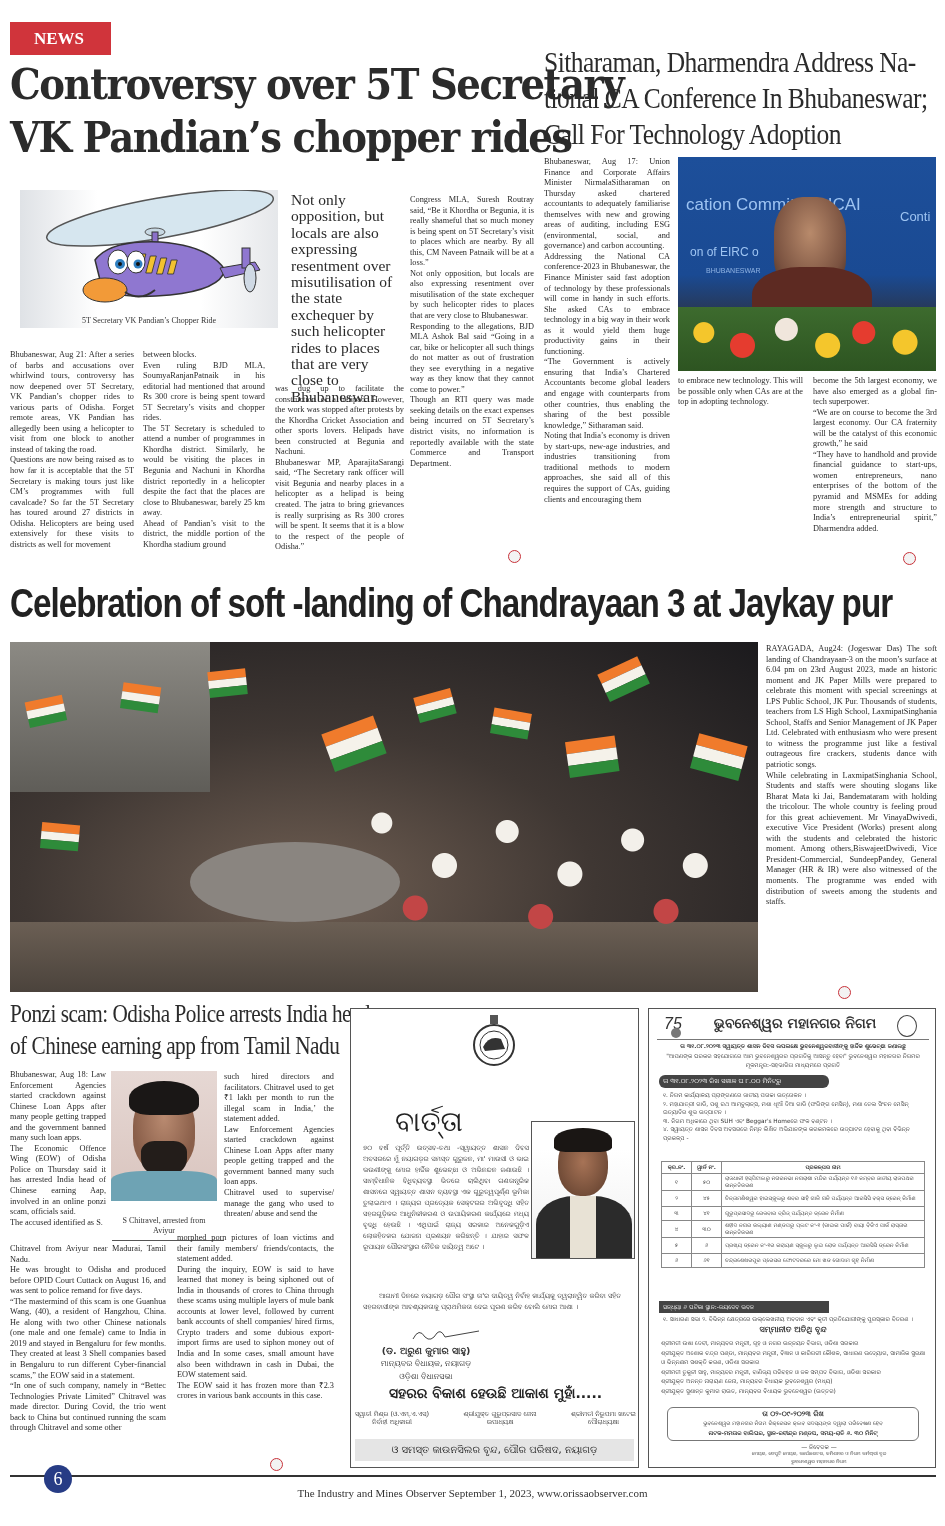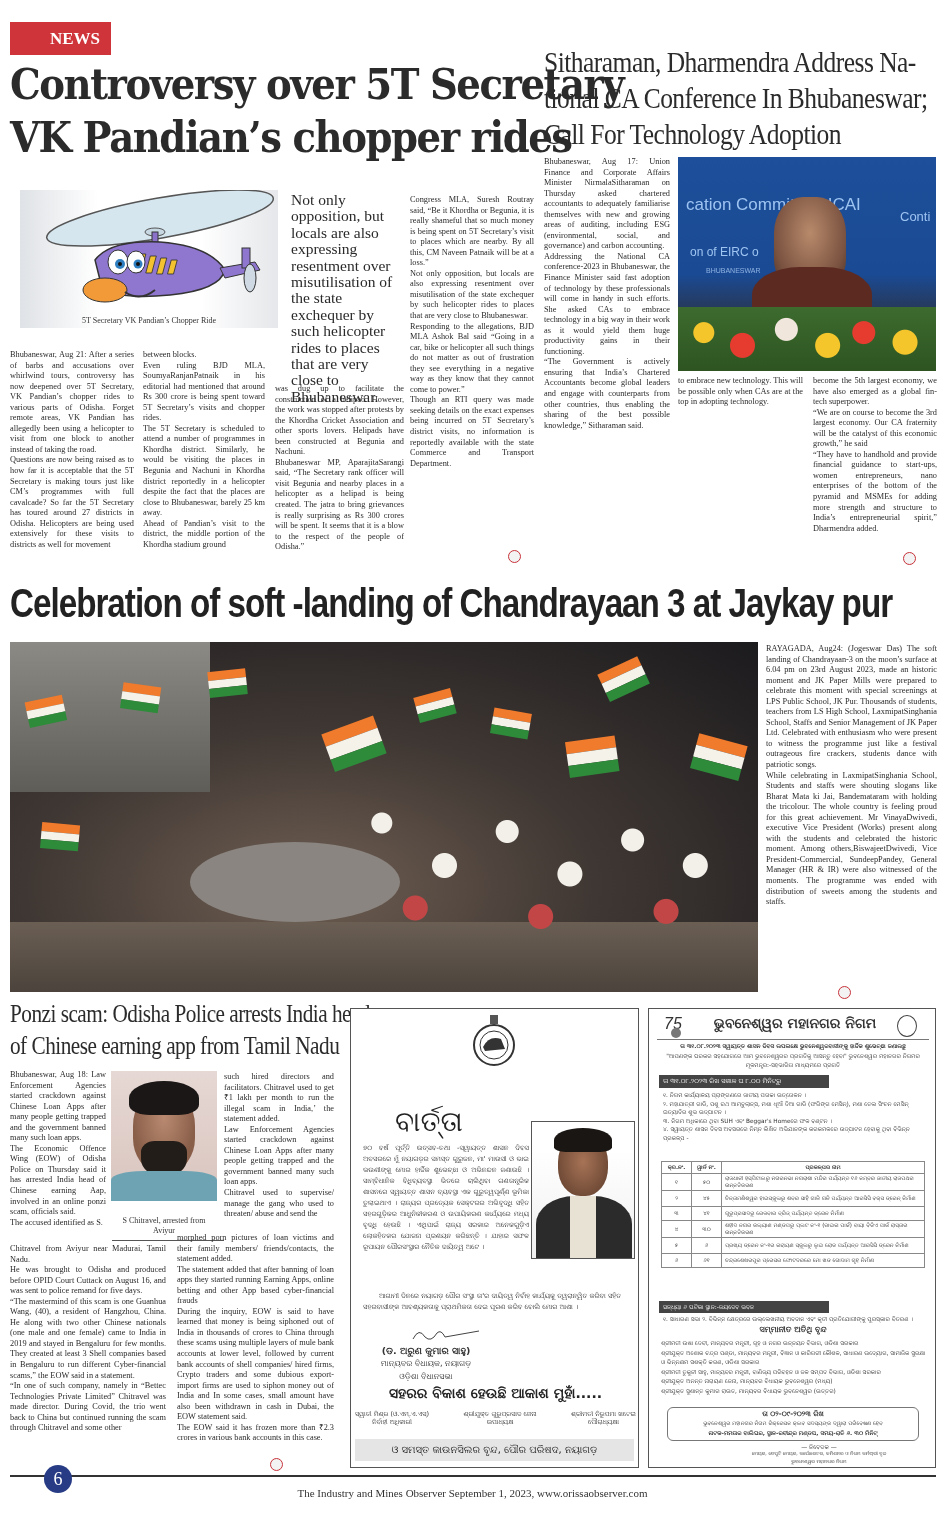--- a/index.html
+++ b/index.html
@@ -1,21 +1,21 @@
 <!DOCTYPE html>
 <html><head>
 <meta charset="utf-8">
 <style>
   * { box-sizing: border-box; margin: 0; padding: 0; }
   html, body { width: 945px; height: 1526px; background: #fff; overflow: hidden; }
   body { position: relative; font-family: "Liberation Serif", serif; color: #222; }
   .abs { position: absolute; }
   .body-text { font-family: "Liberation Serif", serif; font-size: 8.3px; line-height: 10.55px; text-align: justify; color: #2a2a2a; }
   .body-text p { margin: 0; }
-  .news-tag { left: 10px; top: 22px; width: 101px; height: 33px; background: #d0343b; color: #fff; font-weight: bold; font-size: 17px; line-height: 33px; padding-left: 40px; font-family: "Liberation Serif", serif; }
+  .news-tag { left: 10px; top: 22px; width: 101px; height: 33px; background: #d0343b; color: #fff; font-weight: bold; font-size: 17px; line-height: 33px; padding-left: 24px; font-family: "Liberation Serif", serif; }
   .hl-main { left: 10px; top: 58px; width: 520px; font-family: "DejaVu Serif", serif; font-weight: bold; font-size: 42px; line-height: 53px; color: #2b2b2b; letter-spacing: -1.6px; transform: scaleX(0.92); transform-origin: left top; white-space: nowrap; }
   .hl-right { left: 544px; top: 44px; width: 396px; font-family: "Liberation Serif", serif; font-size: 29px; line-height: 36px; color: #2b2b2b; letter-spacing: -0.6px; transform: scaleX(0.88); transform-origin: left top; white-space: nowrap; }
   .pull-quote { left: 291px; top: 192px; width: 110px; font-family: "Liberation Serif", serif; font-size: 15.5px; line-height: 16.4px; color: #2a2a2a; }
   .heli-img { left: 20px; top: 190px; width: 258px; height: 138px; background: linear-gradient(90deg, #dfe2e6, #ffffff 30%, #ffffff 70%, #e5e7ea); }
   .caption { font-family: "Liberation Serif", serif; font-size: 8px; color: #333; text-align: center; }
   .hl-chandra { left: 10px; top: 578px; width: 930px; font-family: "Liberation Sans", sans-serif; font-weight: bold; font-size: 40px; line-height: 50px; color: #222; letter-spacing: -1.2px; transform: scaleX(0.83); transform-origin: left top; white-space: nowrap; }
   .chandra-photo { left: 10px; top: 642px; width: 748px; height: 350px; background: radial-gradient(ellipse at 40% 70%, #6f5e52 0%, #3f3733 45%, #1b1a1d 100%); overflow: hidden; }
   .hl-ponzi { left: 10px; top: 998px; width: 330px; font-family: "Liberation Serif", serif; font-size: 25px; line-height: 32px; color: #2b2b2b; letter-spacing: -0.6px; transform: scaleX(0.85); transform-origin: left top; white-space: nowrap; }
   .ad1 { left: 350px; top: 1008px; width: 289px; height: 460px; border: 1px solid #555; background: #fff; }
   .ad2 { left: 648px; top: 1008px; width: 288px; height: 460px; border: 1px solid #555; background: #fff; }
@@ -102,20 +102,21 @@
   <div style="position:absolute;left:222px;top:52px;color:#9ec4f2;font-family:'Liberation Sans',sans-serif;font-size:13px;white-space:nowrap;">Conti</div>
   <div style="position:absolute;left:96px;top:40px;width:72px;height:90px;border-radius:40% 40% 30% 30%;background:radial-gradient(ellipse at 50% 40%,#b88a6b,#7a5240 70%,#4a3228);"></div>
   <div style="position:absolute;left:74px;top:110px;width:120px;height:70px;border-radius:40% 40% 0 0;background:#5d2a22;"></div>
   <div style="position:absolute;left:0;top:150px;width:258px;height:64px;background:radial-gradient(circle at 10% 40%,#f4c62c 0 10px,transparent 11px),radial-gradient(circle at 25% 60%,#e53c2f 0 12px,transparent 13px),radial-gradient(circle at 42% 35%,#f0e6dc 0 11px,transparent 12px),radial-gradient(circle at 58% 60%,#f4c62c 0 12px,transparent 13px),radial-gradient(circle at 72% 40%,#e53c2f 0 11px,transparent 12px),radial-gradient(circle at 88% 55%,#f4c62c 0 12px,transparent 13px),linear-gradient(#3d6b2e,#2d5421);"></div>
 </div>
 
 <div class="abs body-text" style="left:544px;top:157px;width:126px;">
   <p>Bhubaneswar, Aug 17: Union Finance and Corporate Affairs Minister NirmalaSitharaman on Thursday asked chartered accountants to adequately familiarise themselves with new and growing areas of auditing, including ESG (environmental, social, and governance) and carbon accounting.</p>
   <p>Addressing the National CA conference-2023 in Bhubaneswar, the Finance Minister said fast adoption of technology by these professionals will come in handy in such efforts. She asked CAs to embrace technology in a big way in their work as it would yield them huge productivity gains in their functioning.</p>
   <p>“The Government is actively ensuring that India’s Chartered Accountants become global leaders and engage with counterparts from other countries, thus enabling the sharing of the best possible knowledge,” Sitharaman said.</p>
+  <p>Noting that India’s economy is driven by start-ups, new-age industries, and industries transitioning from traditional methods to modern approaches, she said all of this requires the support of CAs, guiding clients and encouraging them</p>
 </div>
 <div class="abs body-text" style="left:678px;top:376px;width:125px;">
   <p>to embrace new technology. This will be possible only when CAs are at the top in adopting technology.</p>
 </div>
 <div class="abs body-text" style="left:813px;top:376px;width:124px;">
   <p>become the 5th largest economy, we have also emerged as a global fin-tech superpower.</p>
   <p>“We are on course to become the 3rd largest economy. Our CA fraternity will be the catalyst of this economic growth,” he said</p>
   <p>“They have to handhold and provide financial guidance to start-ups, women entrepreneurs, nano enterprises of the bottom of the pyramid and MSMEs for adding more strength and structure to India’s entrepreneurial spirit,” Dharmendra added.</p>
 </div>
 <span class="abs logo-badge" style="left:903px;top:552px;"></span>
@@ -210,21 +211,20 @@
   <p>“The mastermind of this scam is one Guanhua Wang, (40), a resident of Hangzhou, China. He along with two other Chinese nationals (one male and one female) came to India in 2019 and stayed in Bengaluru for few months. They created at least 3 Shell companies based in Bengaluru to run different Cyber-financial scams,” the EOW said in a statement.</p>
   <p>“In one of such company, namely in “Bettec Technologies Private Limited” Chitravel was made director. During Covid, the trio went back to China but continued running the scam through Chitravel and some other</p>
 </div>
 <div class="abs body-text" style="left:224px;top:1072px;width:110px;">
   <p>such hired directors and facilitators. Chitravel used to get ₹1 lakh per month to run the illegal scam in India,’ the statement added.</p>
   <p>Law Enforcement Agencies started crackdown against Chinese Loan Apps after many people getting trapped and the government banned many such loan apps.</p>
   <p>Chitravel used to supervise/ manage the gang who used to threaten/ abuse and send the</p>
 </div>
 <div class="abs body-text" style="left:177px;top:1233px;width:157px;">
   <p>morphed porn pictures of loan victims and their family members/ friends/contacts, the statement added.</p>
-  <p>The statement added that after banning of loan apps they started running Earning Apps, online betting and other App based cyber-financial frauds</p>
   <p>During the inquiry, EOW is said to have learned that money is being siphoned out of India in thousands of crores to China through these scams using multiple layers of mule bank accounts at lower level, followed by current bank accounts of shell companies/ hired firms, Crypto traders and some dubious export-import firms are used to siphon money out of India and In some cases, small amount have also been withdrawn in cash in Dubai, the EOW statement said.</p>
   <p>The EOW said it has frozen more than ₹2.3 crores in various bank accounts in this case.</p>
 </div>
 <span class="abs logo-badge" style="left:270px;top:1458px;"></span>
 
 <div class="abs ad1">
   <div style="position:absolute;left:120px;top:6px;width:46px;height:52px;">
     <svg width="46" height="52" viewBox="0 0 46 52">
       <rect x="19" y="0" width="8" height="9" fill="#555"></rect>
       <circle cx="23" cy="30" r="20" fill="none" stroke="#333" stroke-width="2"></circle>
@@ -272,21 +272,21 @@
     <svg width="26" height="26">
         <text x="1" y="16" font-family="Liberation Sans, sans-serif" font-size="16" font-style="italic" fill="#333">75</text>
         <circle cx="13" cy="20" r="5" fill="#777"></circle>
       </svg>
   </div>
   <div class="odia" style="position:absolute;left:46px;top:6px;width:200px;text-align:center;font-size:14px;font-weight:bold;color:#333;">ଭୁବନେଶ୍ୱର ମହାନଗର ନିଗମ</div>
   <div style="position:absolute;left:248px;top:6px;width:20px;height:22px;border-radius:50%;border:1.5px solid #444;"></div>
   <div style="position:absolute;left:8px;top:30px;width:272px;height:1px;background:#777;"></div>
   <div class="odia" style="position:absolute;left:8px;top:33px;width:272px;text-align:center;font-size:5.8px;line-height:9px;font-weight:bold;">ତା ୩୧.୦୮.୨୦୨୩ ସ୍ୱାୟତ୍ତ ଶାସନ ଦିବସ ଉପଲକ୍ଷେ ଭୁବନେଶ୍ୱରବାସୀଙ୍କୁ ହାର୍ଦ୍ଦିକ ଶୁଭେଚ୍ଛା ଜଣାଉଛୁ</div>
   <div class="odia" style="position:absolute;left:8px;top:43px;width:272px;text-align:center;font-size:5.8px;line-height:9px;">"ଆପଣଙ୍କ ଘରକର ସହଯୋଗରେ ଆମ ଭୁବନେଶ୍ୱରର ପ୍ରଗତିକୁ ଆସନ୍ତୁ ହେବା" ଭୁବନେଶ୍ୱର ମହାନଗର ନିଗମର ମୂଳମନ୍ତ୍ର:-ସହଭାଗିତା ମାଧ୍ୟମରେ ପ୍ରଗତି</div>
-  <div class="odia" style="position:absolute;left:10px;top:66px;width:170px;height:13px;background:#444;color:#fff;font-size:6.5px;line-height:13px;padding-left:4px;">ତା ୩୧.୦୮.୨୦୨୩ ରିଖ ସକାଳ ଘ ୮.୦୦ ମିନିଟ୍‌ରୁ</div>
+  <div class="odia" style="position:absolute;left:10px;top:66px;width:170px;height:13px;background:#444;color:#fff;font-size:6.5px;line-height:13px;padding-left:4px;border-radius:6px;">ତା ୩୧.୦୮.୨୦୨୩ ରିଖ ସକାଳ ଘ ୮.୦୦ ମିନିଟ୍‌ରୁ</div>
   <div class="odia" style="position:absolute;left:14px;top:82px;width:262px;font-size:5.8px;line-height:8.5px;">
     <div>୧. ନିଗମ କାର୍ଯ୍ୟାଳୟ ପ୍ରାଙ୍ଗଣରେ ଜାତୀୟ ପତାକା ଉତ୍ତୋଳନ ।</div>
     <div>୨. ମହାଯାତ୍ରୀ ଗାଡି, ପଶୁ ରଥ ଆମ୍ବୁଲାନ୍ସ, ମଶା ଧୂଆଁ ଦିଆ ଗାଡି (ଫଗିଙ୍ଗ ମେସିନ୍), ମଶା ତେଲ ସିଂଚନ ମେସିନ୍ ଇତ୍ୟାଦିର ଶୁଭ ଉଦ୍‌ଘାଟନ ।</div>
     <div>୩. ନିଗମ ଅଧିକାରେ ଥିବା SUH ଏବଂ Beggar's Homeରେ ଫଳ ବଣ୍ଟନ ।</div>
     <div>୪. ସ୍ୱାୟତ୍ତ ଶାସନ ଦିବସ ଅବସରରେ ନିମ୍ନ ଲିଖିତ ଅଭିଯାନଙ୍କ କରକମଳରେ ଉଦ୍‌ଘାଟନ ହେବାକୁ ଥିବା ବିଭିନ୍ନ ପ୍ରକଳ୍ପ -</div>
   </div>
   <table style="position:absolute;left:12px;top:152px;width:264px;border-collapse:collapse;font-family:'DejaVu Sans',sans-serif;font-size:5.5px;color:#333;border:1px solid #555;border-radius:8px;">
     <thead>
       <tr>
         <th style="border:1px solid #888;width:30px;padding:2px;">କ୍ର.ନଂ.</th>

